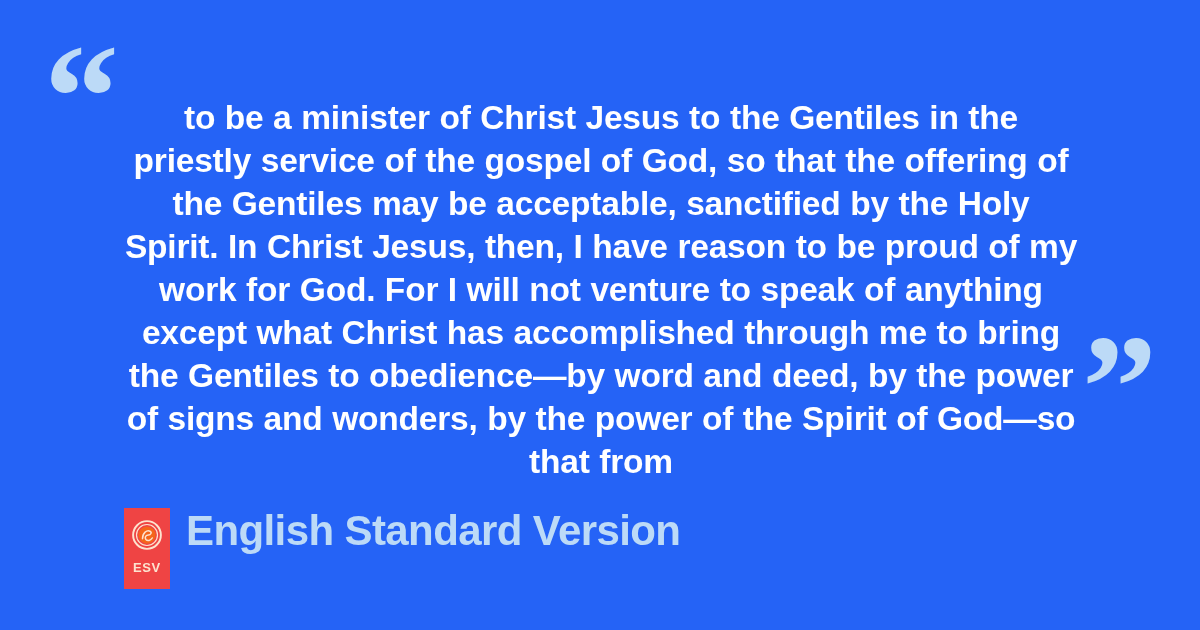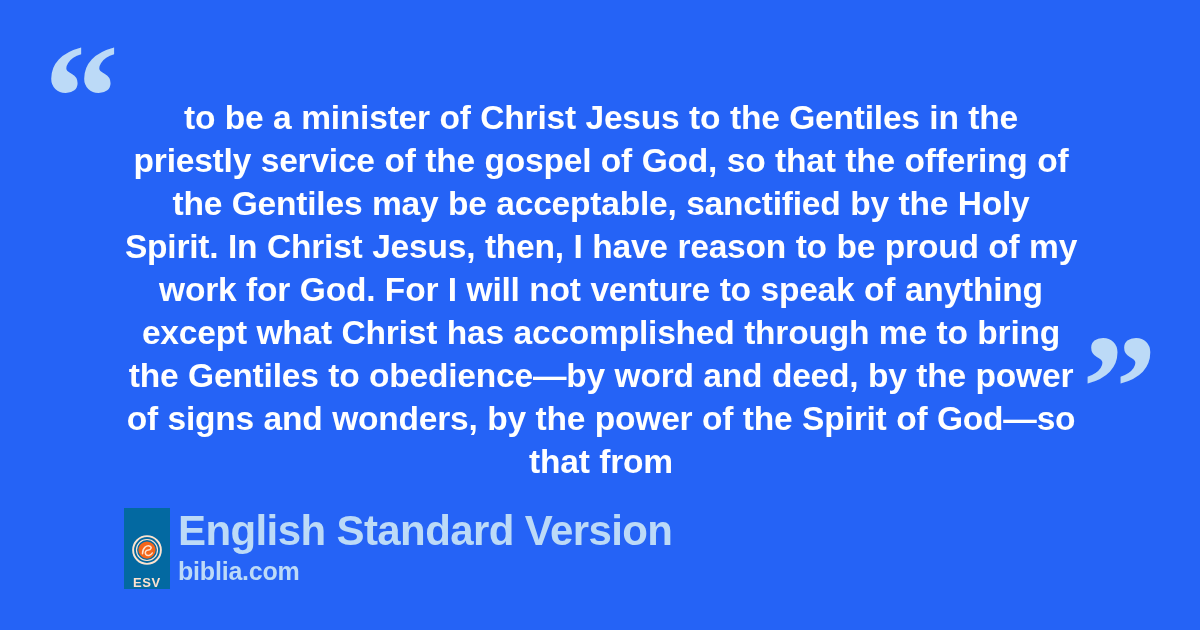--- a/index.html
+++ b/index.html
@@ -80,26 +80,26 @@
     top: 508px;
     display: flex;
     flex-direction: row;
     align-items: flex-start;
   }
 
   #esv-logo {
     position: relative;
     width: 46px;
     height: 81px;
-    background: #0369a1;
+    background: #ef4444;
     flex: 0 0 auto;
     display: flex;
     flex-direction: column;
     align-items: center;
-    justify-content: flex-end;
+    justify-content: flex-start;
     overflow: hidden;
   }
 
   #esv-seal {
     margin-top: 12px;
     width: 30px;
     height: 30px;
     display: block;
   }
 
@@ -107,21 +107,21 @@
     margin-top: 11px;
     font-family: "Liberation Sans", sans-serif;
     font-size: 13px;
     font-weight: 700;
     color: #fde3cf;
     letter-spacing: 0.6px;
     line-height: 1;
   }
 
   #brand-text {
-    margin-left: 8px;
+    margin-left: 16px;
     display: flex;
     flex-direction: column;
     justify-content: flex-start;
   }
 
   #brand-title {
     font-family: "Liberation Sans", sans-serif;
     font-weight: 700;
     font-size: 42px;
     line-height: 46px;
@@ -163,18 +163,17 @@
         <circle cx="20" cy="20" r="18.5" fill="none" stroke="#fde3cf" stroke-width="2.6"></circle>
         <circle cx="20" cy="20" r="14" fill="none" stroke="#fde3cf" stroke-width="1.6"></circle>
         <circle cx="20" cy="20" r="11.5" fill="#f4661b"></circle>
         <path d="M14 25 C14 17 20 13 24 15 C27 16.5 25 20 22 20 C18.5 20 16.5 23 18.5 26 C20.5 28.5 25 27.5 27 24" fill="none" stroke="#fde3cf" stroke-width="2" stroke-linecap="round"></path>
       </svg>
       <span id="esv-abbr">ESV</span>
     </div>
 
     <div id="brand-text">
       <div id="brand-title">English Standard Version</div>
-      <div id="brand-url">biblia.com</div>
     </div>
 
   </div>
 
 </div>
 
 </body></html>

